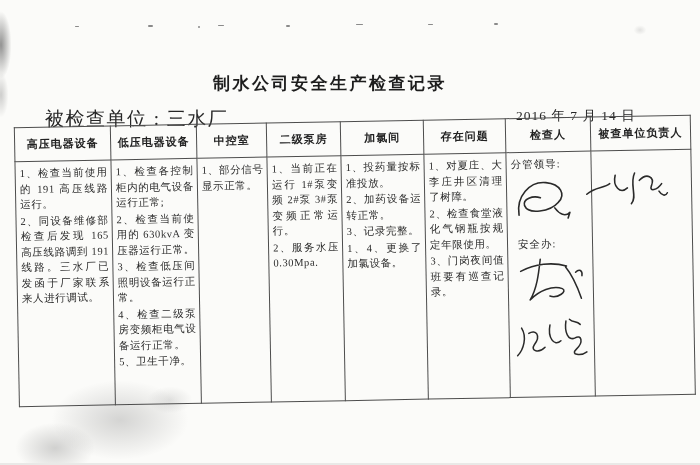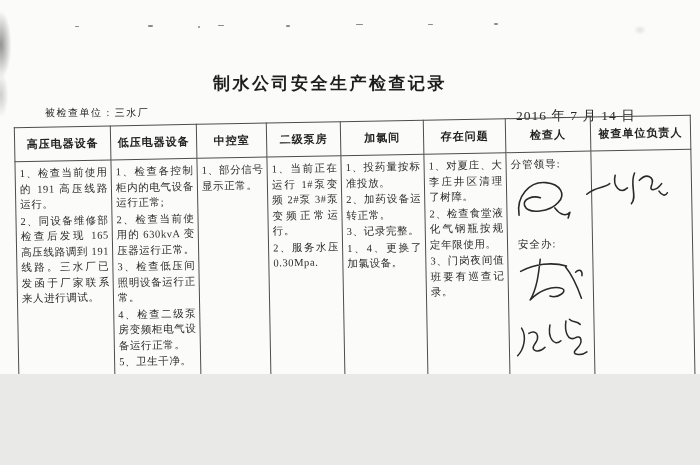--- a/index.html
+++ b/index.html
@@ -1,31 +1,31 @@
 <!DOCTYPE html>
 <html><head>
 <meta charset="utf-8">
 <style>
   html,body{margin:0;padding:0;background:#e9e9e7;}
   .paper{
-    position:relative;width:700px;height:374px;margin:0 auto;overflow:hidden;
+    position:relative;width:700px;height:463px;margin:0 auto;overflow:hidden;
     background-color:#fbfbf9;
     background-image:
       radial-gradient(ellipse 14px 45px at 1px 45px, rgba(90,90,90,.65), rgba(90,90,90,0) 75%),
       radial-gradient(ellipse 10px 30px at 1px 95px, rgba(120,120,120,.35), rgba(120,120,120,0) 75%),
       radial-gradient(ellipse 95px 55px at 120px 420px, rgba(130,130,130,.32), rgba(130,130,130,0) 72%),
       radial-gradient(ellipse 55px 35px at 55px 448px, rgba(110,110,110,.30), rgba(110,110,110,0) 72%),
       radial-gradient(ellipse 30px 18px at 170px 400px, rgba(140,140,140,.22), rgba(140,140,140,0) 75%),
       radial-gradient(ellipse 8px 6px at 640px 30px, rgba(150,150,150,.25), rgba(150,150,150,0) 80%);
     font-family:"Liberation Serif","DejaVu Serif",serif;
     color:#262626;
   }
   .speck{position:absolute;background:#8a8a8a;border-radius:1px;}
   .title{position:absolute;left:213px;top:72px;font-size:17px;font-weight:bold;letter-spacing:2.5px;color:#1d1d1d;}
-  .meta-unit{position:absolute;left:45px;top:106px;font-size:10px;letter-spacing:1.5px;}
+  .meta-unit{position:absolute;left:45px;top:106px;font-size:19px;letter-spacing:1.5px;}
   .meta-date{position:absolute;left:516px;top:99px;font-size:13.5px;letter-spacing:1px;margin-top:8px;}
   .tablewrap{position:absolute;left:14px;top:127px;transform:rotate(-1.05deg);transform-origin:10px 10px;}
   table{border-collapse:collapse;table-layout:fixed;width:676px;}
   th,td{border:1px solid #4d4d4d;vertical-align:top;}
   th{height:33px;font-size:11px;font-weight:bold;letter-spacing:1px;text-align:center;vertical-align:middle;color:#222;padding:0 1px;}
   td{height:236px;padding:4px 3px 4px 4px;font-size:10.5px;line-height:15.5px;letter-spacing:.6px;color:#2b2b2b;}
   .cell-item{margin:0 0 1px 0;text-align:justify;}
   .insp-label{font-size:10.5px;letter-spacing:1px;}
   .sig{display:block;}
   .sig path{fill:none;stroke:#2a2a2a;stroke-width:1.7;stroke-linecap:round;stroke-linejoin:round;}

